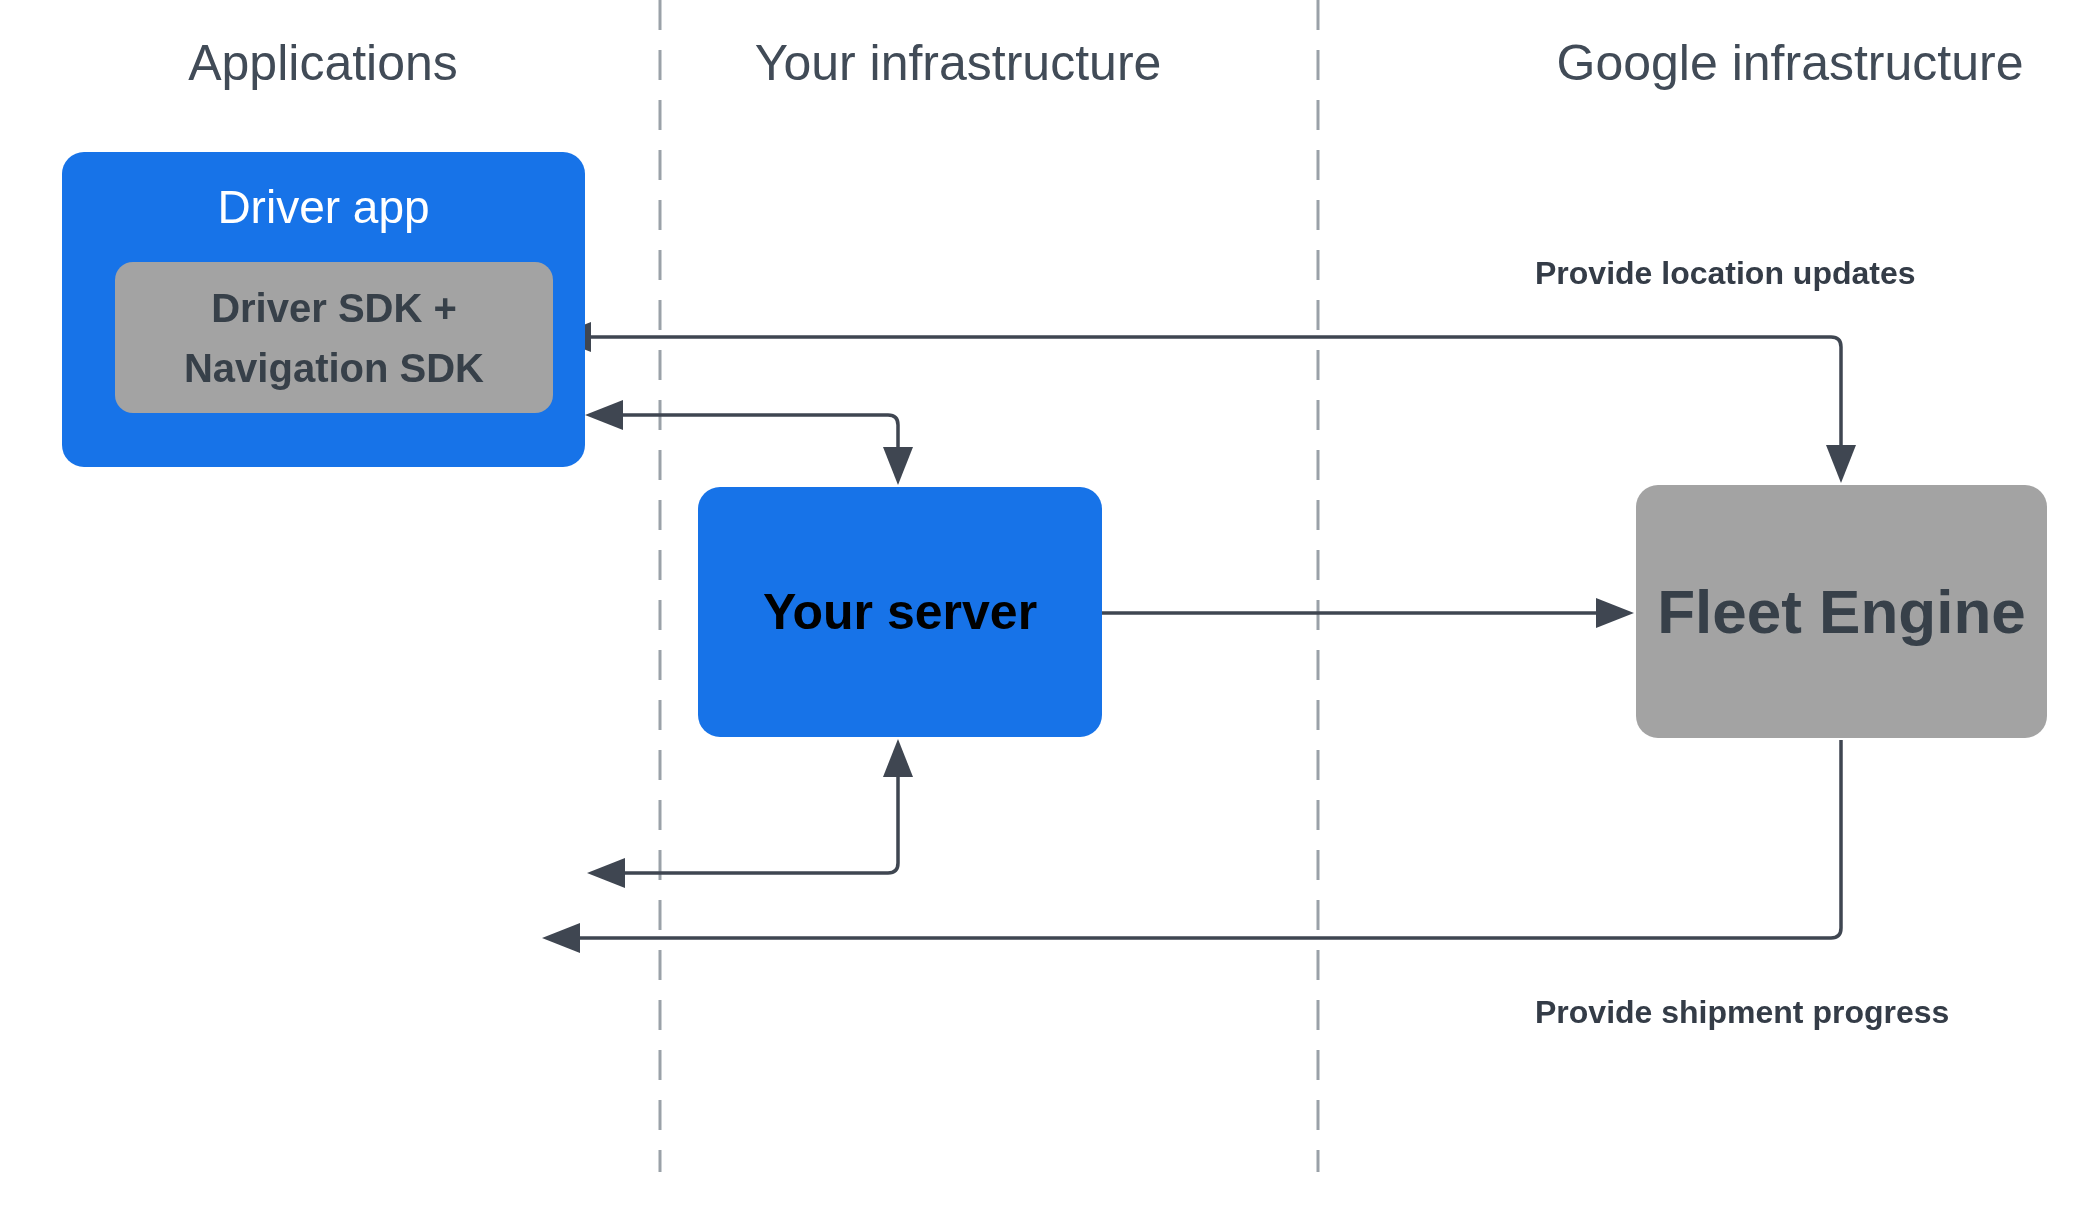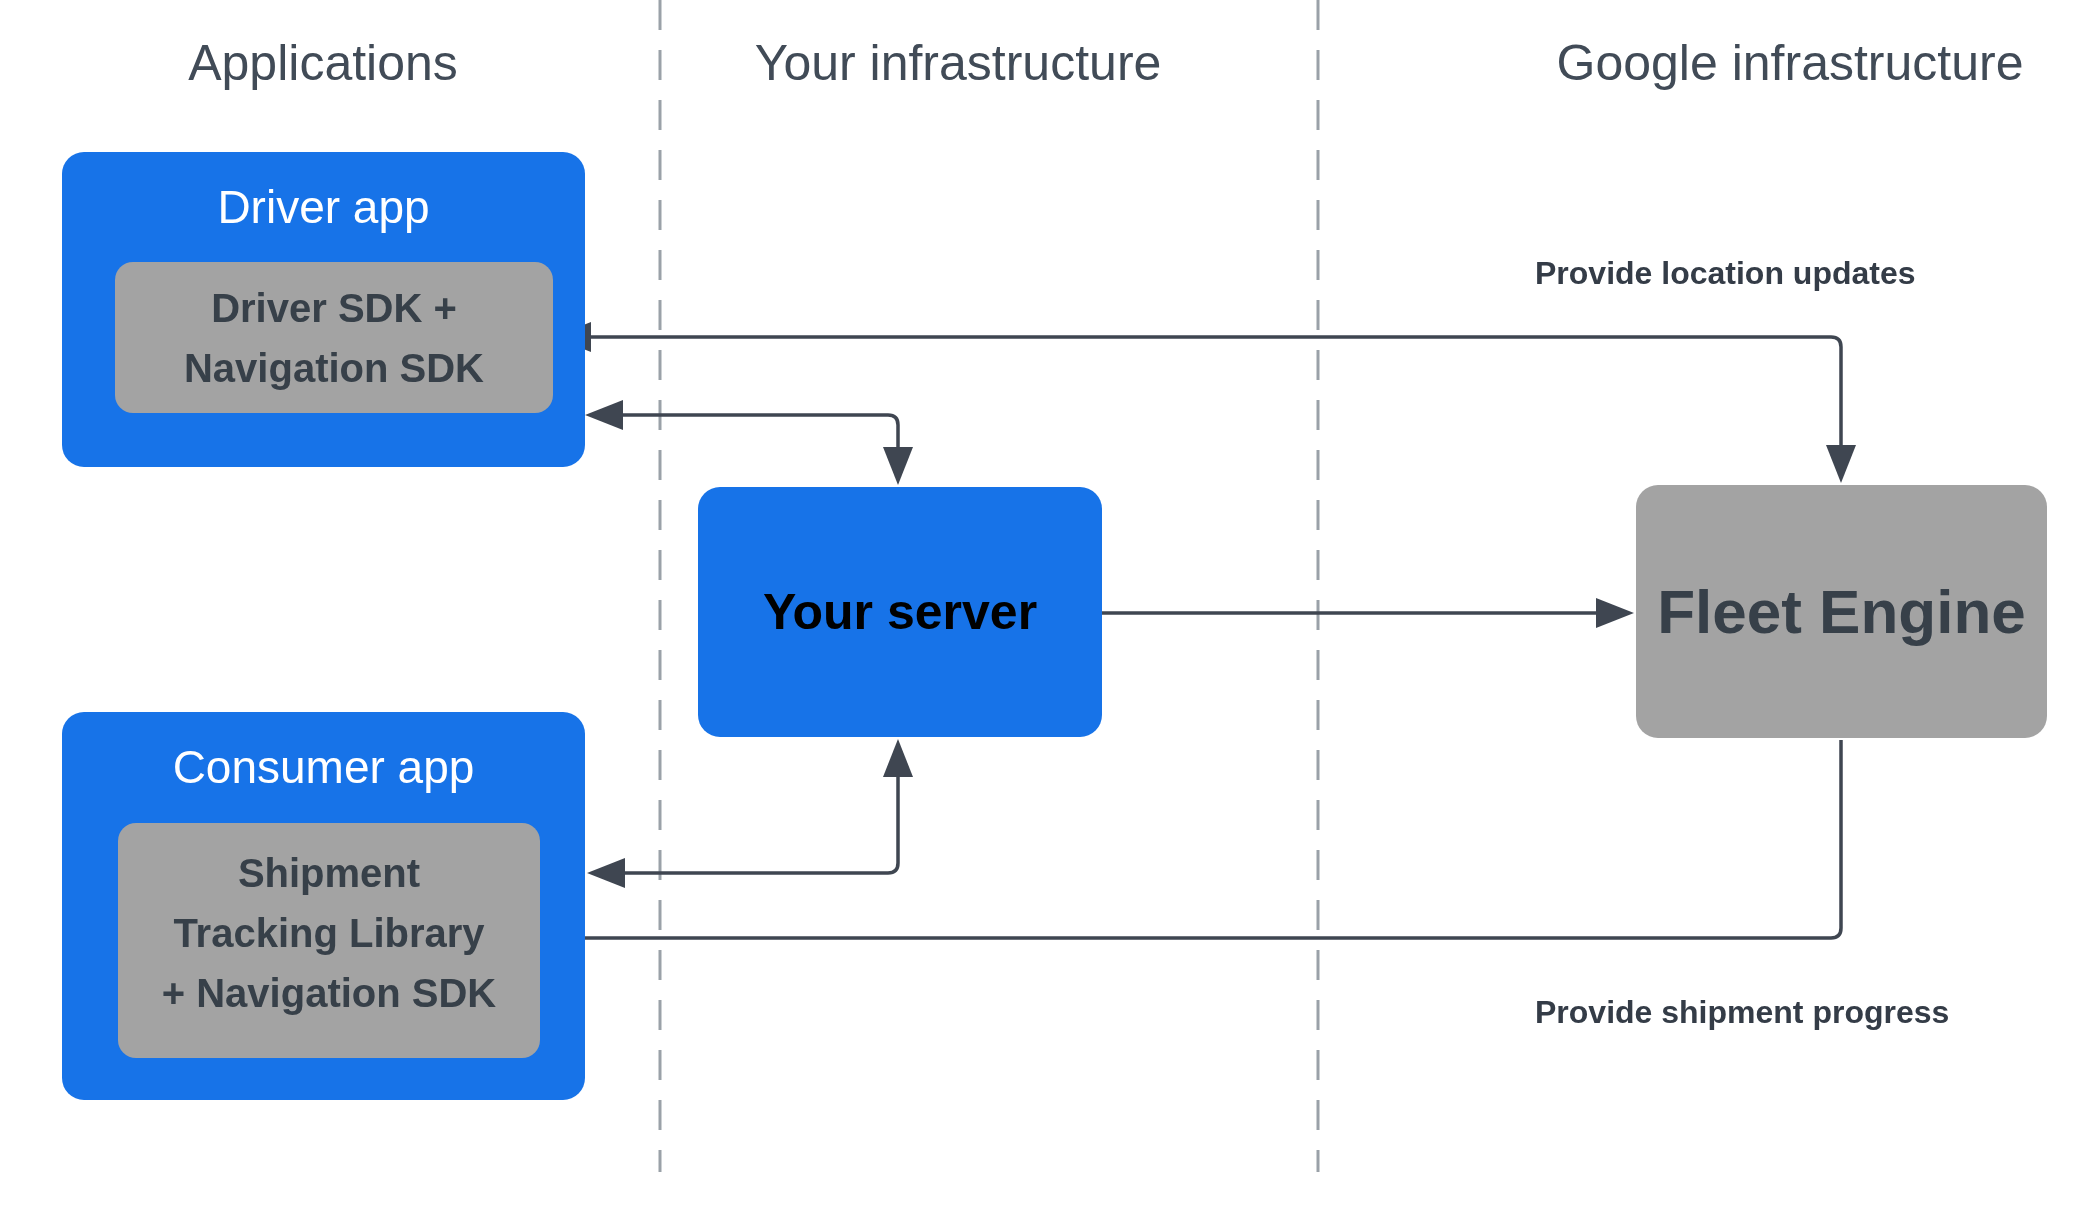--- a/index.html
+++ b/index.html
@@ -70,28 +70,20 @@
   <div class="col-header" style="left:1790px;">Google infrastructure</div>
 
   <div class="node blue-box" style="left:62px;top:152px;width:523px;height:315px;">
     <div class="app-title">Driver app</div>
     <div class="sdk-box yellow-box" style="left:53px;top:110px;width:438px;height:151px;padding-top:16px;">
       <div>Driver SDK +</div>
       <div>Navigation SDK</div>
     </div>
   </div>
 
-  <div class="node blue-box" style="left:62px;top:712px;width:523px;height:388px;">
-    <div class="app-title">Consumer app</div>
-    <div class="sdk-box yellow-box" style="left:56px;top:111px;width:422px;height:235px;padding-top:20px;">
-      <div>Shipment</div>
-      <div>Tracking Library</div>
-      <div>+ Navigation SDK</div>
-    </div>
-  </div>
 
   <div class="node blue-box center-label server-label" style="left:698px;top:487px;width:404px;height:250px;">
     <span>Your server</span>
   </div>
 
   <div class="node yellow-box center-label fleet-label" style="left:1636px;top:485px;width:411px;height:253px;border-radius:22px;">
     <span>Fleet Engine</span>
   </div>
 
   <div class="edge-label" style="left:1535px;top:255px;">Provide location updates</div>

